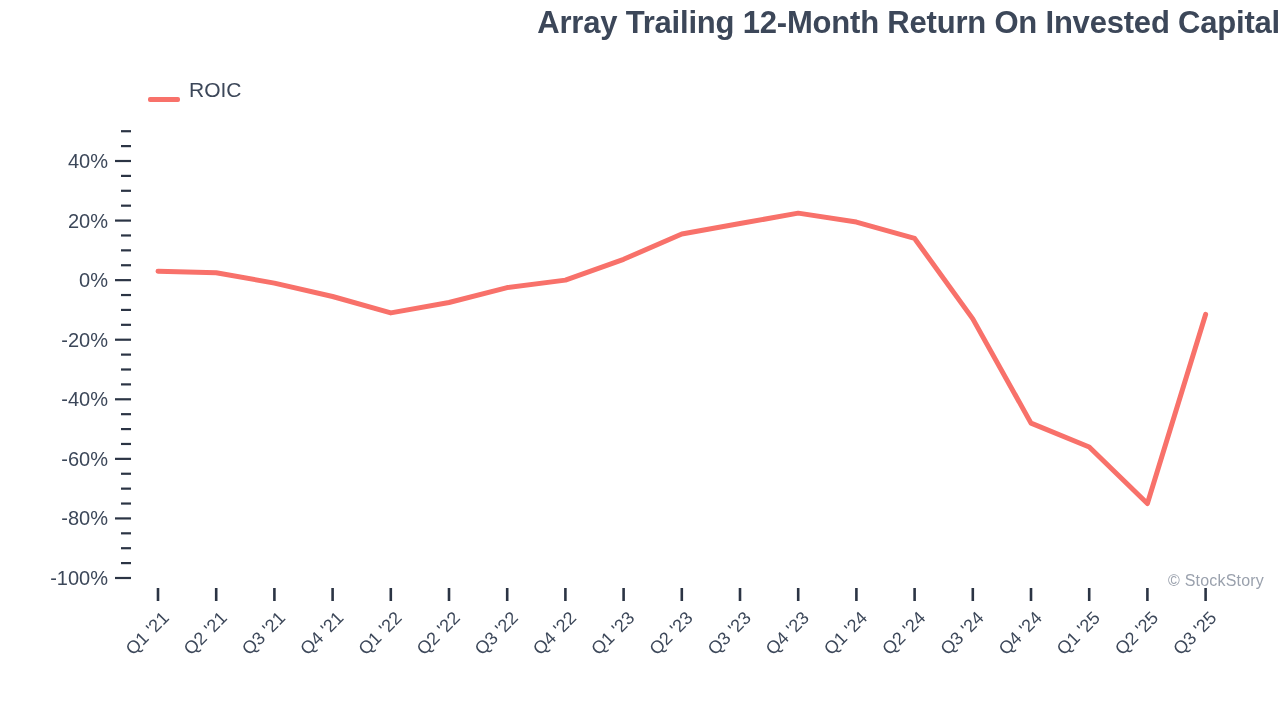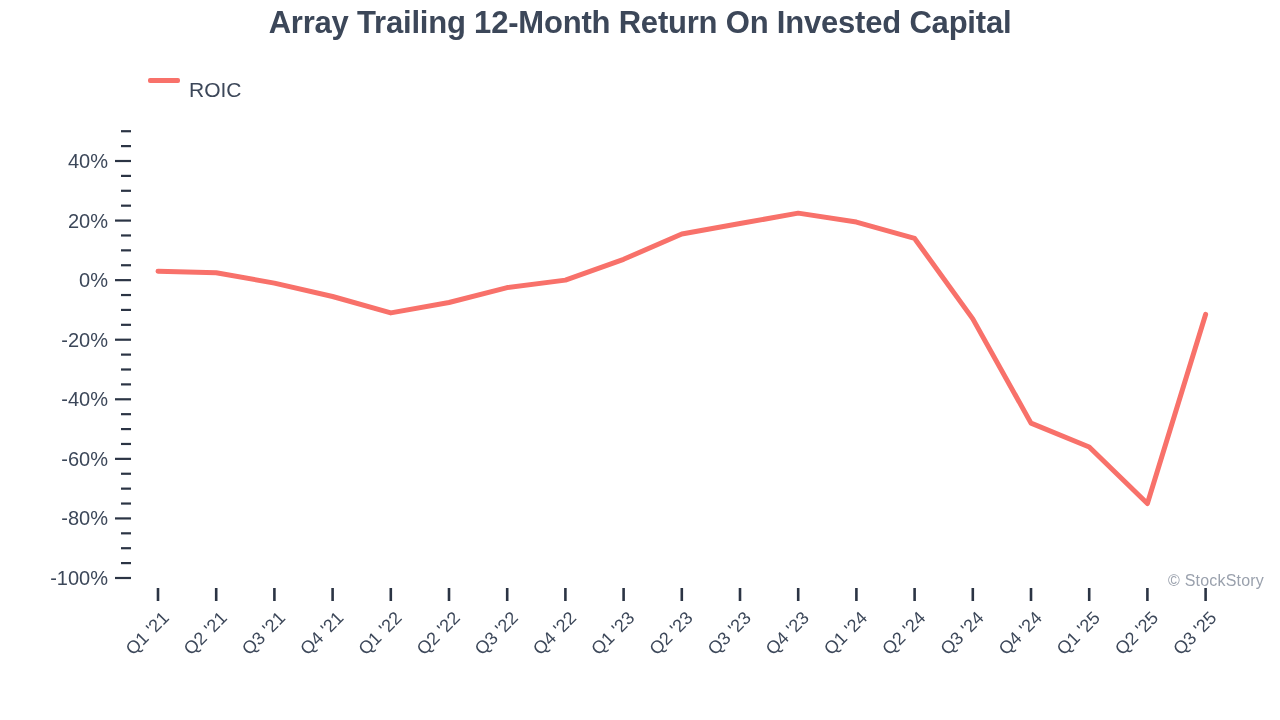--- a/index.html
+++ b/index.html
@@ -19,32 +19,32 @@
     position: absolute;
     left: 0; top: 0;
     width: 1280px;
     height: 720px;
   }
   .chart-title {
     position: absolute;
     left: 0;
     top: 5px;
     width: 1280px;
-    text-align: center;
+    text-align: right;
     font-size: 31px;
     font-weight: 700;
     color: #3c4759;
     letter-spacing: -0.2px;
   }
   .legend {
     position: absolute;
     left: 148px;
     top: 78px;
     display: flex;
-    align-items: flex-start;
+    align-items: flex-end;
     gap: 9px;
   }
   .legend-swatch {
     width: 32px;
     height: 5px;
     border-radius: 2px;
     background: #f8716a;
   }
   .legend-label {
     font-size: 21px;

